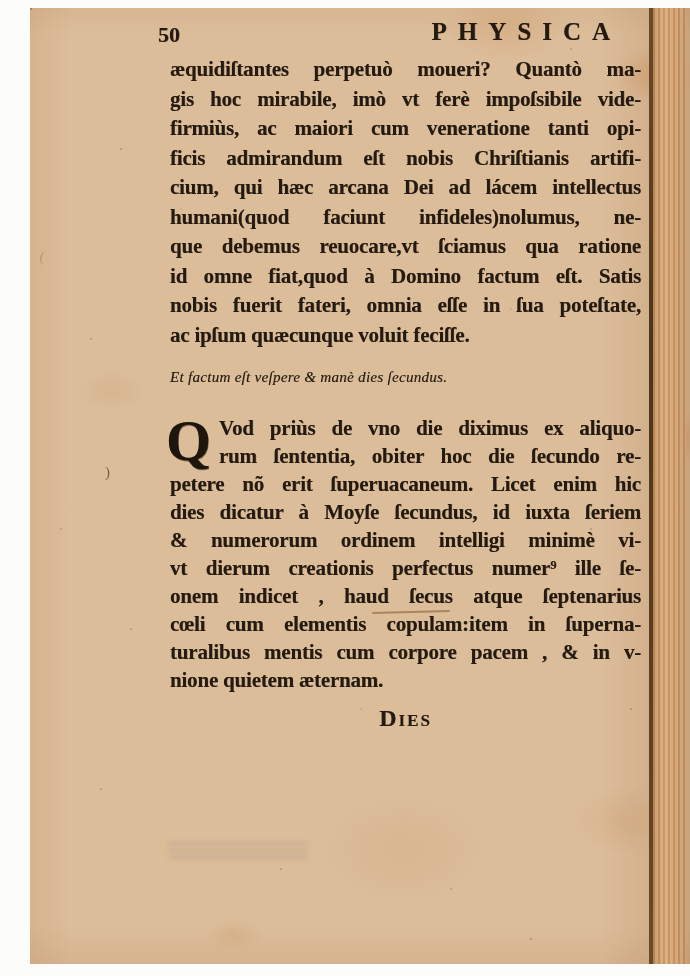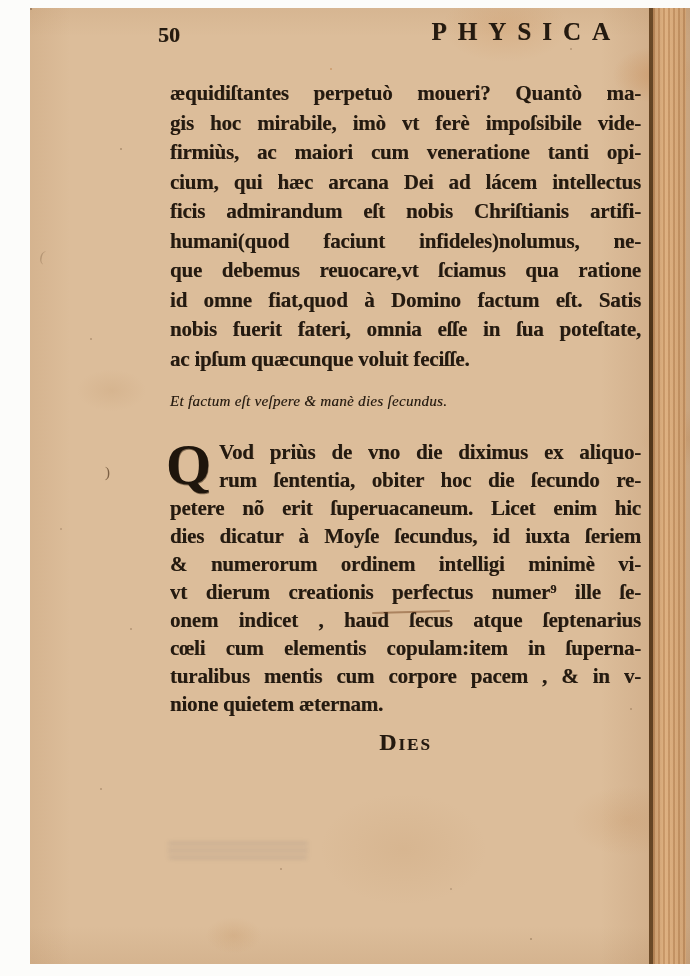--- a/index.html
+++ b/index.html
@@ -55,21 +55,20 @@
     letter-spacing:11px; color:#241a10;
     text-shadow:.4px .4px .5px rgba(40,25,10,.5);
   }
 
   
   .col {
     position:absolute; left:140px; top:47px; width:471px;
     color:#241a10; font-size:21px; font-weight:700;
     letter-spacing:-0.2px;
     text-shadow:.35px .35px .45px rgba(40,25,10,.45);
-    margin-top:24px;
   }
   .tline { text-align:justify; text-align-last:justify; }
   .para .tline:last-child,
   .plines .tline:last-child { text-align-last:left; }
   .p1 .tline { line-height:29.5px; }
   .p2 { margin-top:23px; }
   .p2 .tline { line-height:28px; }
 
   .secthead {
     margin-top:13px;
@@ -137,22 +136,22 @@
 
     <span class="pagenum">50</span>
     <div class="runtitle">PHYSICA</div>
 
     <div class="col">
 
       <div class="para p1">
           <div class="tline">æquidiſtantes perpetuò moueri? Quantò ma-</div>
           <div class="tline">gis hoc mirabile, imò vt ferè impoſsibile vide-</div>
           <div class="tline">firmiùs, ac maiori cum veneratione tanti opi-</div>
+          <div class="tline">ficis admirandum eſt nobis Chriſtianis artifi-</div>
           <div class="tline">cium, qui hæc arcana Dei ad lácem intellectus</div>
-          <div class="tline">ficis admirandum eſt nobis Chriſtianis artifi-</div>
           <div class="tline">humani(quod faciunt infideles)nolumus, ne-</div>
           <div class="tline">que debemus reuocare,vt ſciamus qua ratione</div>
           <div class="tline">id omne fiat,quod à Domino factum eſt. Satis</div>
           <div class="tline">nobis fuerit fateri, omnia eſſe in ſua poteſtate,</div>
           <div class="tline">ac ipſum quæcunque voluit feciſſe.</div>
         </div>
 
       <div class="secthead">Et factum eſt veſpere &amp; manè dies ſecundus.</div>
 
       <div class="para p2">

